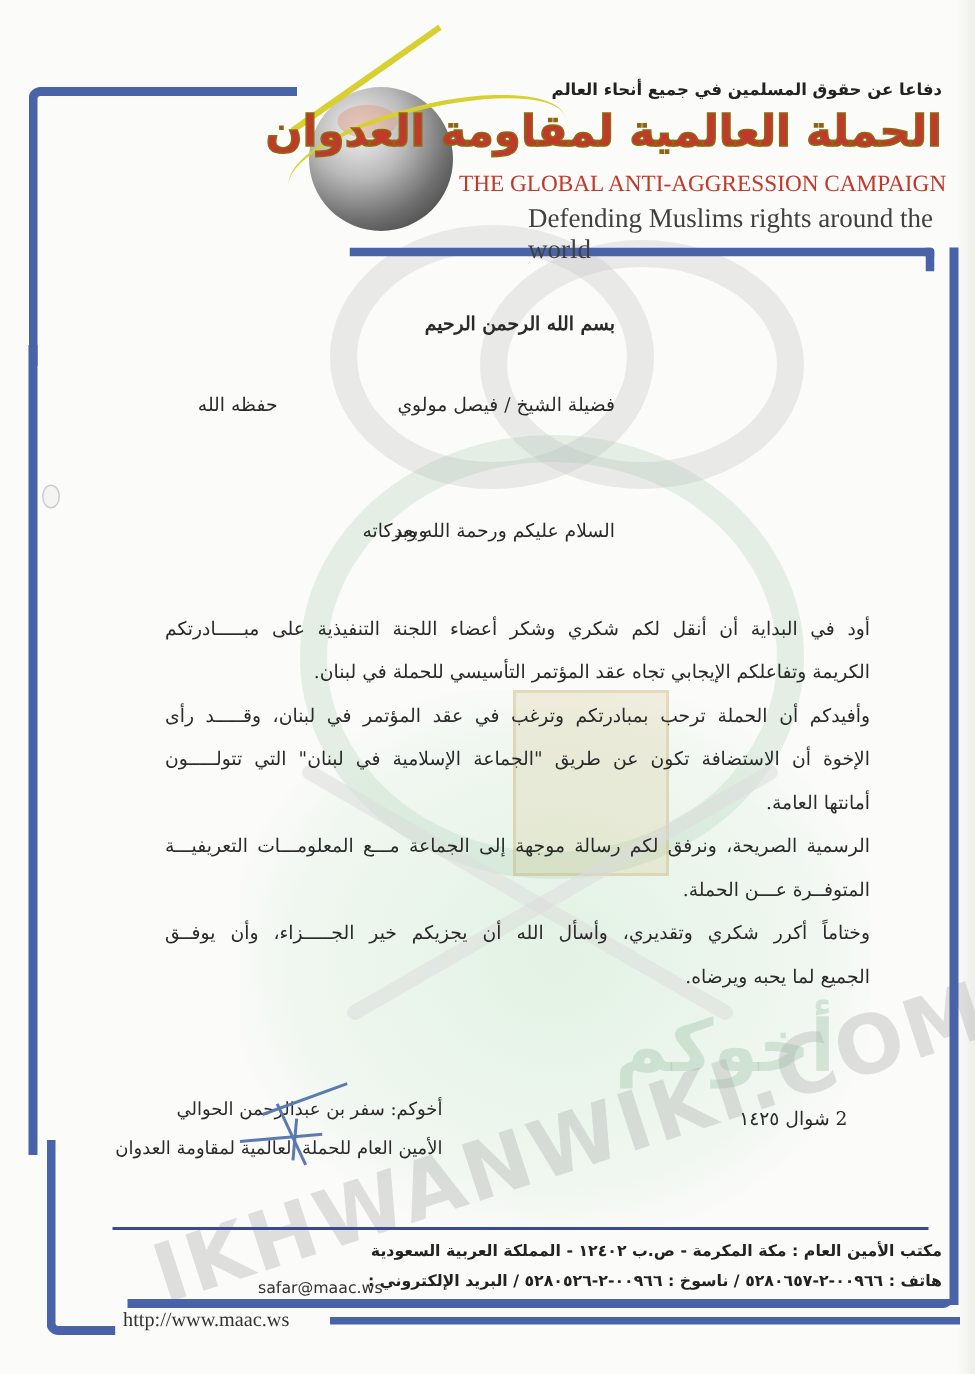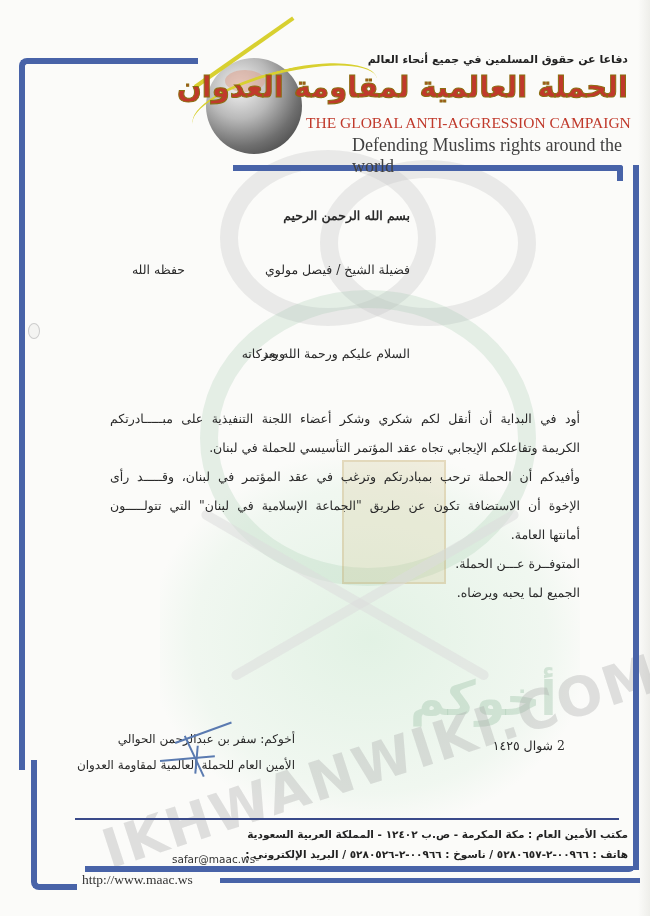--- a/index.html
+++ b/index.html
@@ -179,21 +179,23 @@
 <div class="ar" style="right:465px;top:262px;">حفظه الله</div>
 <div class="ar" style="right:240px;top:346px;">السلام عليكم ورحمة الله وبركاته</div>
 <div class="ar" style="right:365px;top:346px;">وبعد</div>
 
 <div class="para" style="top:404px;">
   <span class="para-line">أود في البداية أن أنقل لكم شكري وشكر أعضاء اللجنة التنفيذية على مبـــــادرتكم</span>
   <span class="para-line short">الكريمة وتفاعلكم الإيجابي تجاه عقد المؤتمر التأسيسي للحملة في لبنان.</span>
   <span class="para-line">وأفيدكم أن الحملة ترحب بمبادرتكم وترغب في عقد المؤتمر في لبنان، وقـــــد رأى</span>
   <span class="para-line">الإخوة أن الاستضافة تكون عن طريق "الجماعة الإسلامية في لبنان" التي تتولـــــون</span>
   <span class="para-line short">أمانتها العامة.</span>
+  <span class="para-line">الرسمية الصريحة، ونرفق لكم رسالة موجهة إلى الجماعة مـــع المعلومـــات التعريفيـــة</span>
   <span class="para-line short">المتوفــرة عـــن الحملة.</span>
+  <span class="para-line">وختاماً أكرر شكري وتقديري، وأسأل الله أن يجزيكم خير الجـــــزاء، وأن يوفــق</span>
   <span class="para-line short">الجميع لما يحبه ويرضاه.</span>
 </div>
 
 <div class="ar" style="right:85px;top:738px;">2 شوال ١٤٢٥</div>
 <div class="ar" style="right:355px;top:732px;font-size:12px;">أخوكم: سفر بن عبدالرحمن الحوالي</div>
 <div class="ar" style="right:355px;top:758px;font-size:12px;">الأمين العام للحملة العالمية لمقاومة العدوان</div>
 
 <div>
   <div class="sig-stroke" style="left:175px;top:742px;width:60px;transform:rotate(-20deg);"></div>
   <div class="sig-stroke" style="left:185px;top:735px;width:45px;transform:rotate(65deg);"></div>

